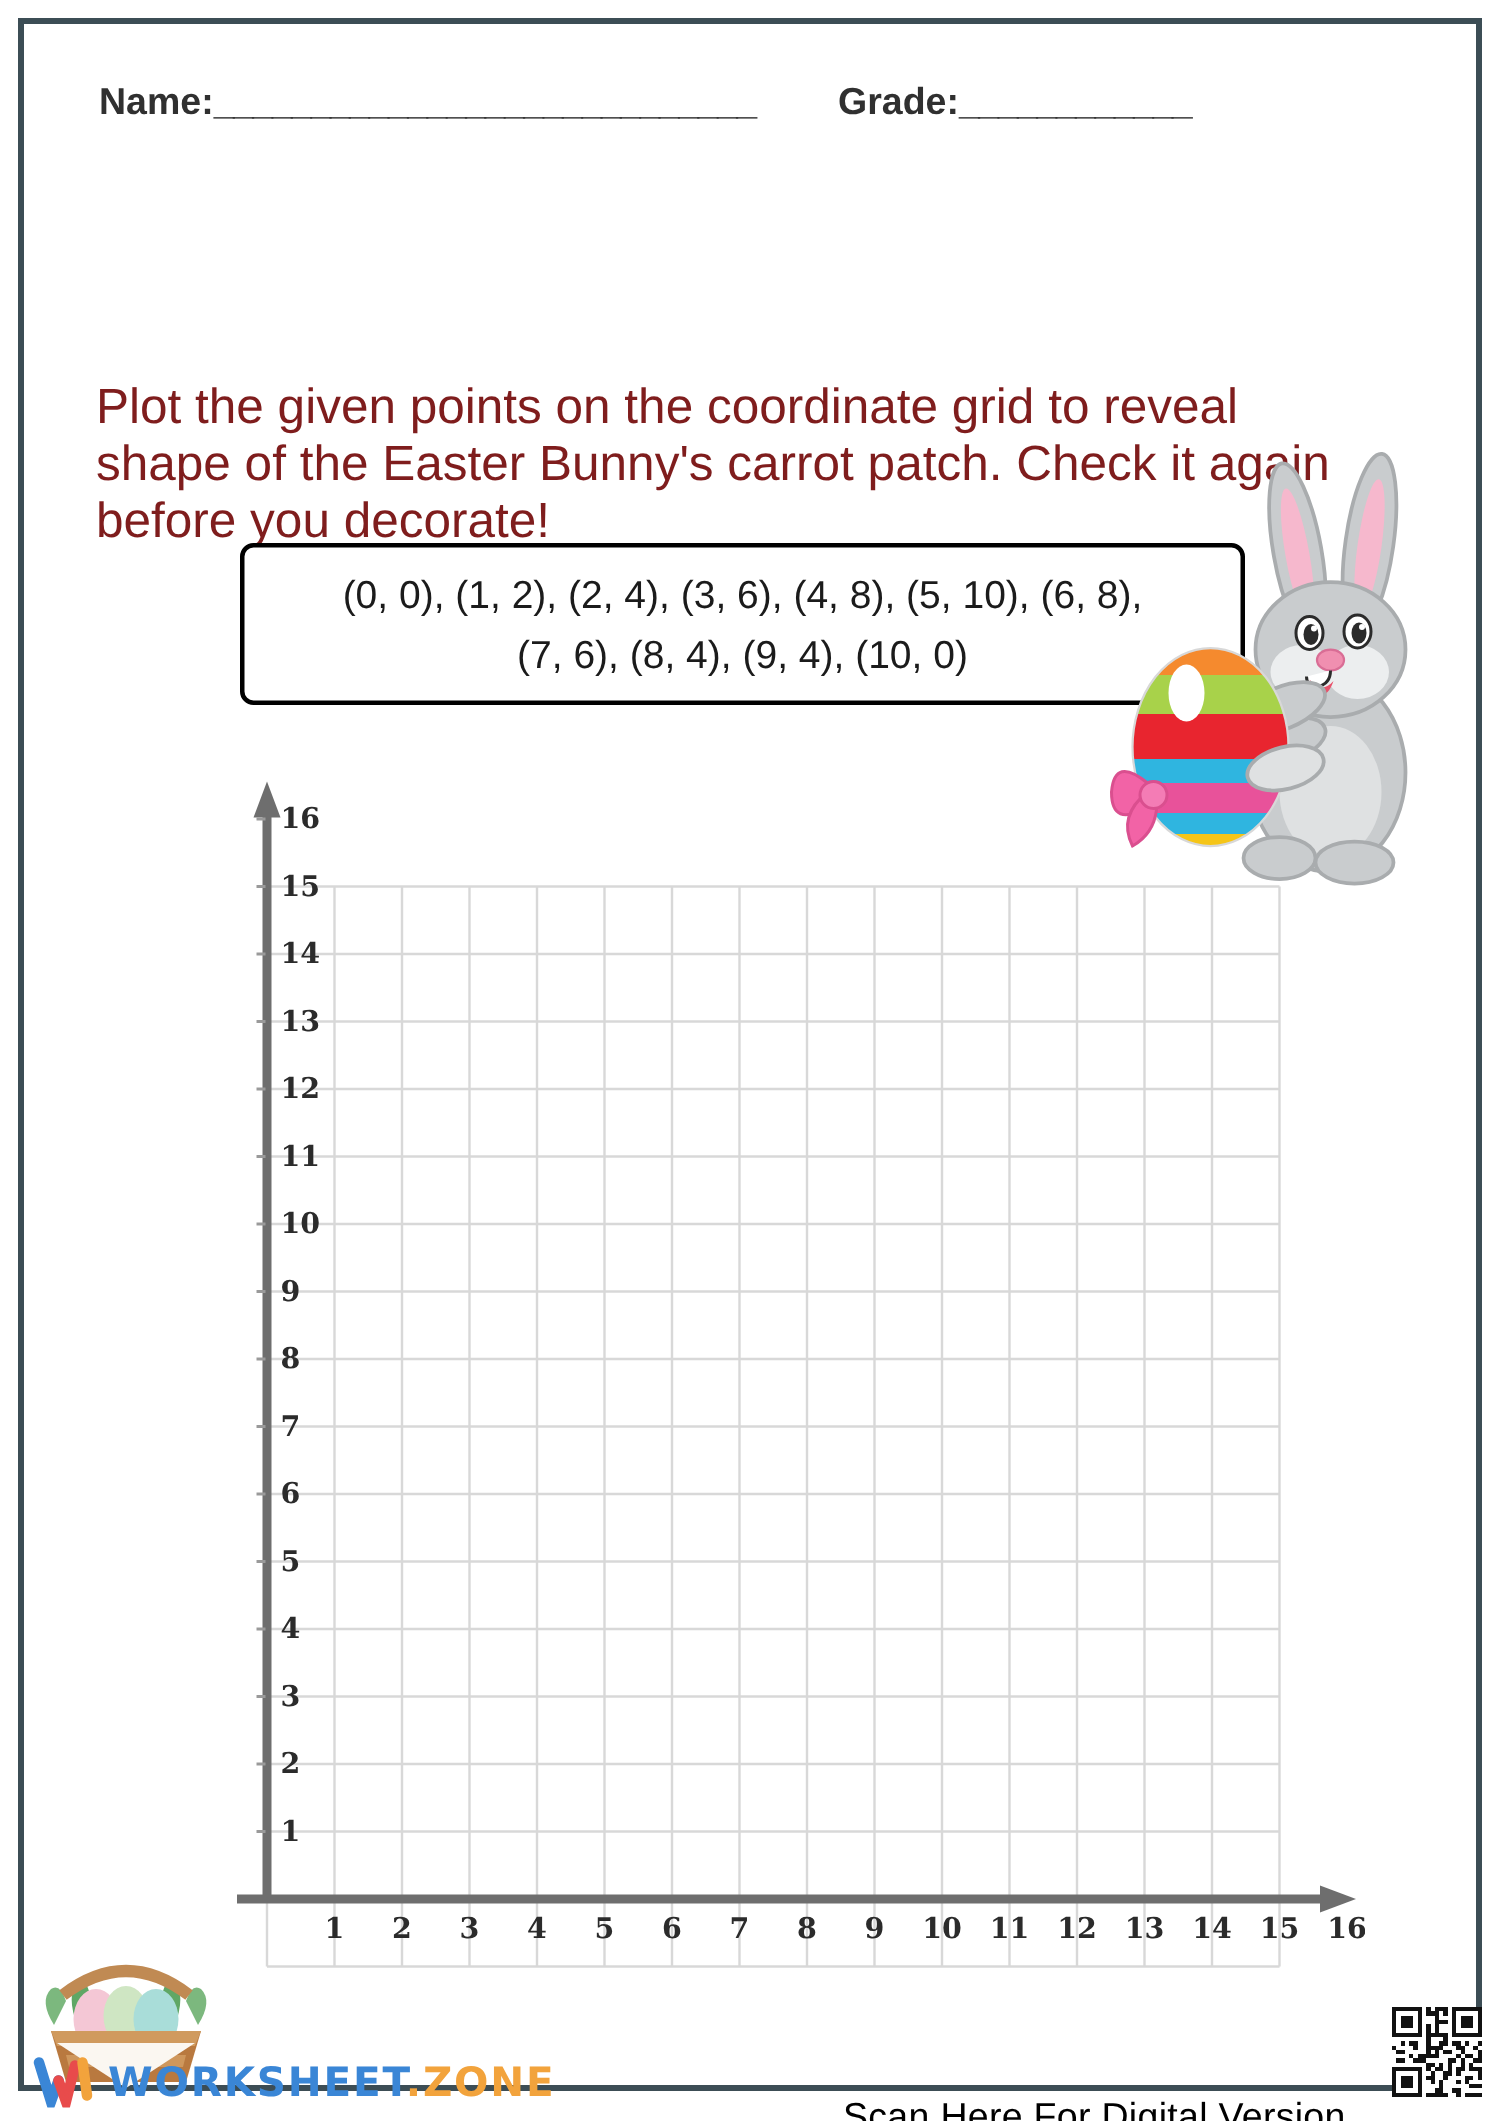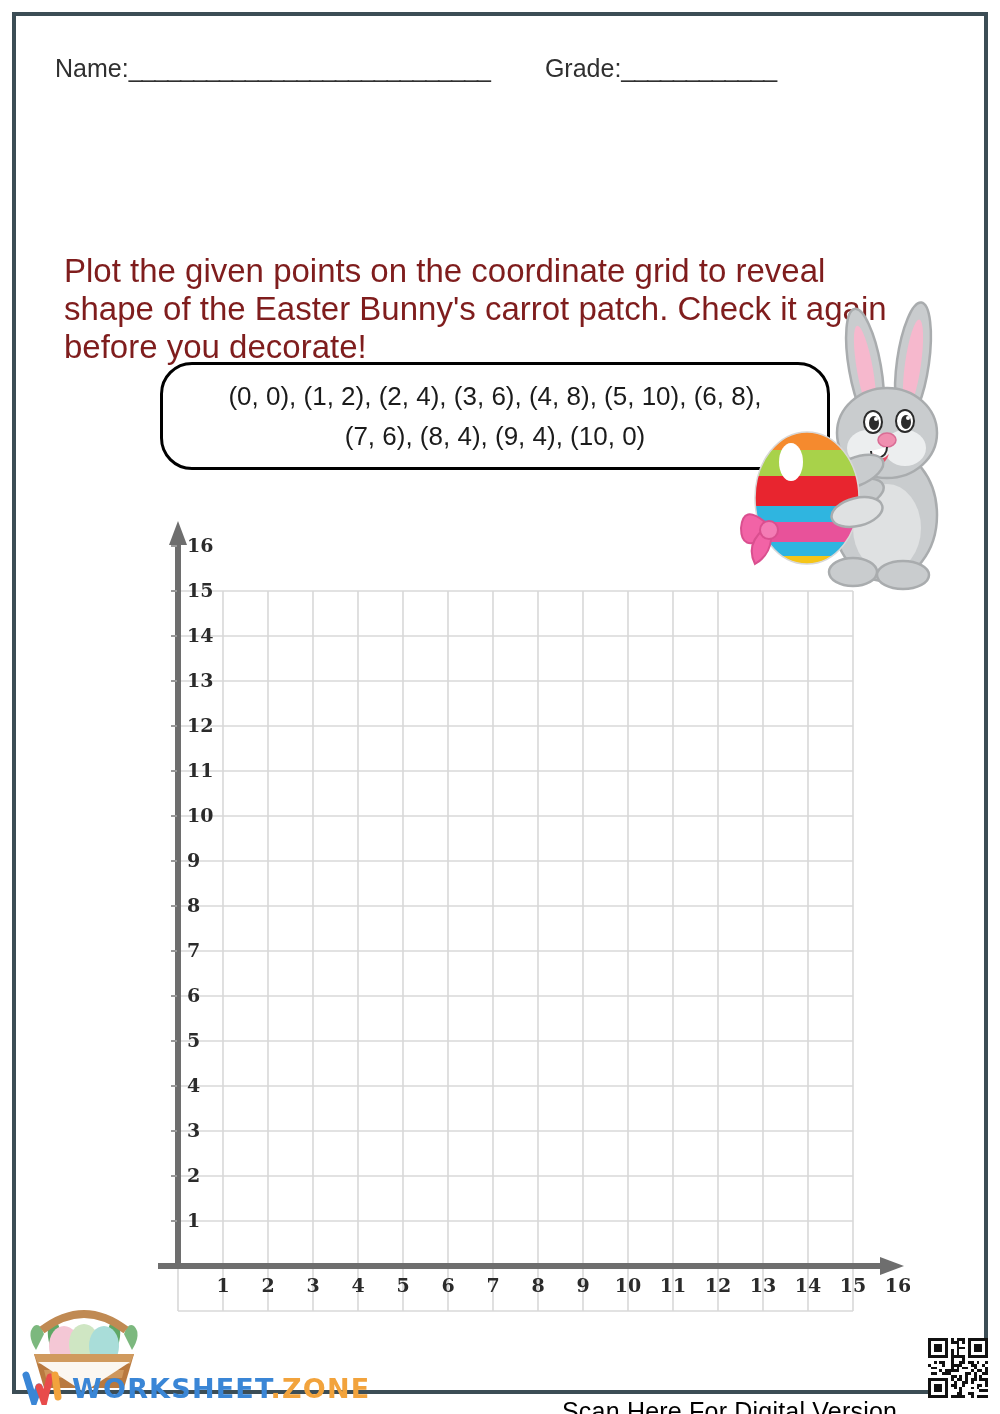--- a/index.html
+++ b/index.html
@@ -26,27 +26,28 @@
     top: 12px;
     width: 976px;
     height: 1382px;
     border: 4px solid #3c4d55;
     pointer-events: none;
   }
 
   
   #name-row {
     position: absolute;
-    left: 55px;
+    left: 66px;
     top: 54px;
     width: 870px;
     height: 42px;
     font-size: 25px;
     color: #303030;
     white-space: nowrap;
+    font-weight: bold;
   }
   .field-rule { letter-spacing: -1px; }
   #grade-group { margin-left: 48px; }
 
   
   #title {
     position: absolute;
     left: 0;
     top: 140px;
     width: 1000px;
@@ -70,21 +71,21 @@
   }
 
   
   #points-box {
     position: absolute;
     left: 160px;
     top: 362px;
     width: 670px;
     height: 108px;
     border: 3px solid #000000;
-    border-radius: 32px;
+    border-radius: 9px;
     background: #ffffff;
     display: flex;
     align-items: center;
     justify-content: center;
     z-index: 3;
   }
   #points-text {
     font-size: 26px;
     line-height: 40px;
     color: #1b1b1b;

